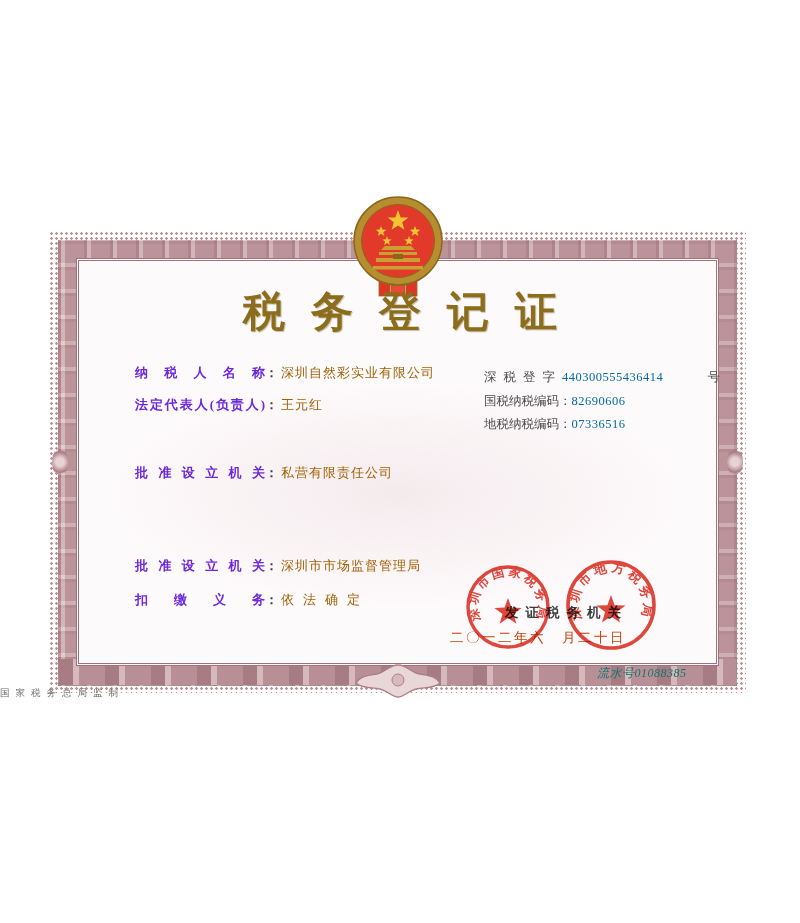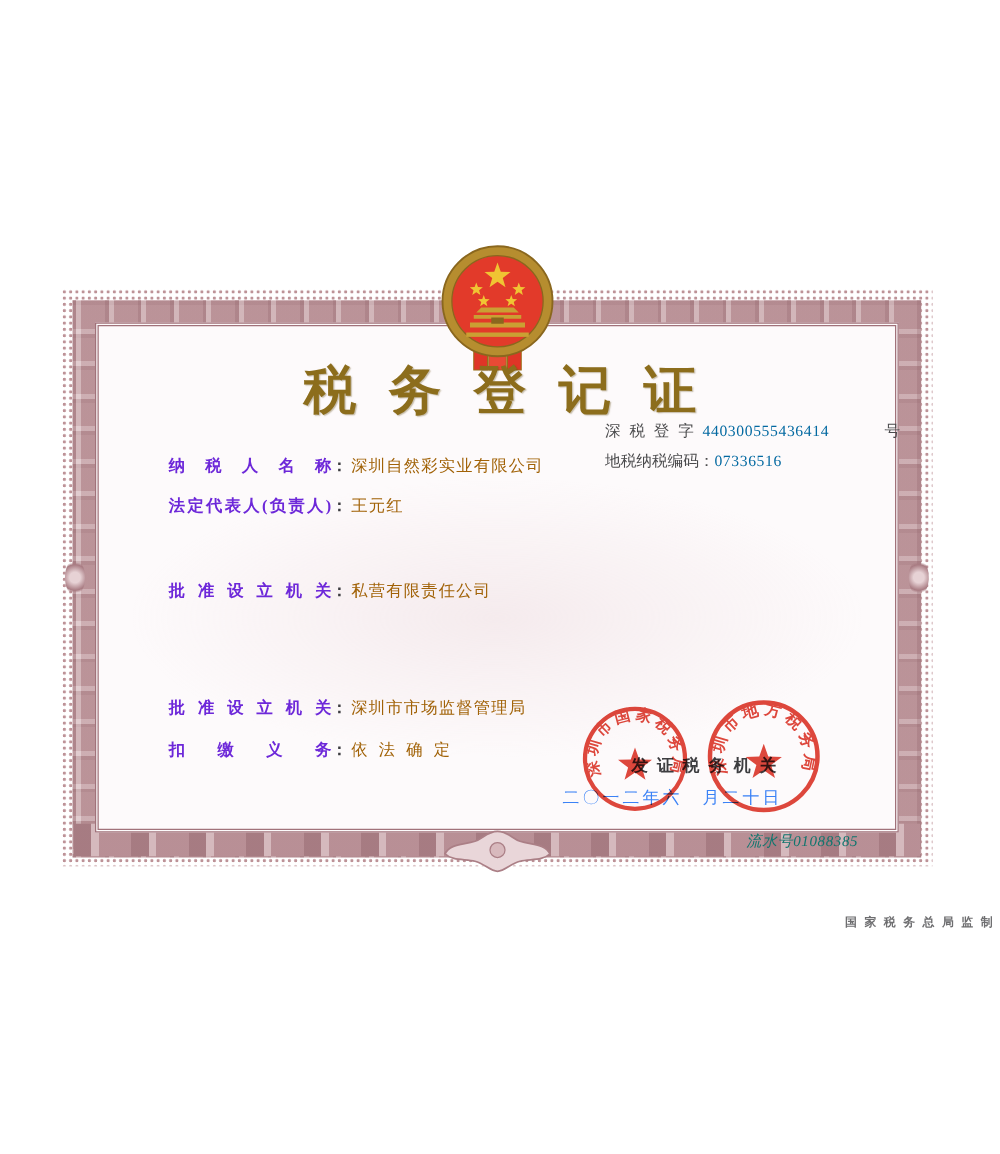--- a/index.html
+++ b/index.html
@@ -50,21 +50,21 @@
     position:absolute; left:0; right:0; top:284px; text-align:center;
     font-size:42px; font-weight:700; color:#8c6d1c;
     letter-spacing:26px; padding-left:26px;
     text-shadow:1px 1px 1px rgba(92,68,12,.35);
   }
   
   .regblock {
     position:absolute; left:484px; top:334px; width:236px;
     font-size:12.5px; color:#4a4a4c; line-height:23.5px;
   }
-  .regline1 { display:flex; }
+  .regline1 { display:flex;margin-top:32px; }
   .reglabel1 { letter-spacing:7px; }
   .regsuffix { margin-left:auto; }
   .regnum { letter-spacing:.5px; color:#0369a1; }
   
   .row { position:absolute; left:135px; font-size:13px; white-space:nowrap; }
   .rowlabel {
     display:inline-block; width:130px; vertical-align:top;
     text-align:justify; text-align-last:justify;
     font-weight:600; color:#6d28d9; letter-spacing:0;
   }
@@ -75,29 +75,29 @@
     font-size:12.2px; letter-spacing:.2px; line-height:23px; vertical-align:top;
   }
   .rowvalue.spread { letter-spacing:9px;margin-top:16px; }
   
   .issuer {
     position:absolute; left:505px; top:604px; font-size:13.5px;
     letter-spacing:7px; color:#3d3d40; font-weight:600;
   }
   .issuedate {
     position:absolute; left:450px; top:629px; font-size:13.5px;
-    letter-spacing:2.5px; color:#3b82f6;
+    letter-spacing:2.5px; color:#c2410c;
   }
   .stamp { position:absolute; mix-blend-mode:multiply; opacity:.92; }
   .stamp.national { left:464px; top:563px; }
   .stamp.local    { left:564px; top:558px; }
   
   .made-by {
-    position:absolute; left:0; right:0; top:732px; text-align:right;
-    font-size:9.5px; letter-spacing:6px; color:#6e6e70; font-weight:700;
+    position:absolute; left:0; right:0; top:687px; text-align:left;
+    font-size:9.5px; letter-spacing:6px; color:#6e6e70; font-weight:400;
   }
   .flow-no {
     position:absolute; left:597px; top:665px; font-size:12px;
     color:#0f766e; letter-spacing:.5px;font-style:italic;
   }
 </style>
 </head>
 <body>
 
 <div class="page">
@@ -139,20 +139,23 @@
 
   <div class="title">税务登记证</div>
 
   <div class="regblock">
     <div class="regline1">
       <span class="reglabel1">深税登字</span>
       <span class="regnum">440300555436414</span>
       <span class="regsuffix">号</span>
     </div>
     <div>
+      <span>国税纳税编码：</span><span class="regnum">82690606</span>
+    </div>
+    <div>
       <span>地税纳税编码：</span><span class="regnum">07336516</span>
     </div>
   </div>
 
   <div class="row" style="top:364px">
     <span class="rowlabel">纳税人名称</span><span class="rowcolon">：</span><span class="rowvalue">深圳自然彩实业有限公司</span>
   </div>
   <div class="row" style="top:396px">
     <span class="rowlabel">法定代表人(负责人)</span><span class="rowcolon">：</span><span class="rowvalue">王元红</span>
   </div>

